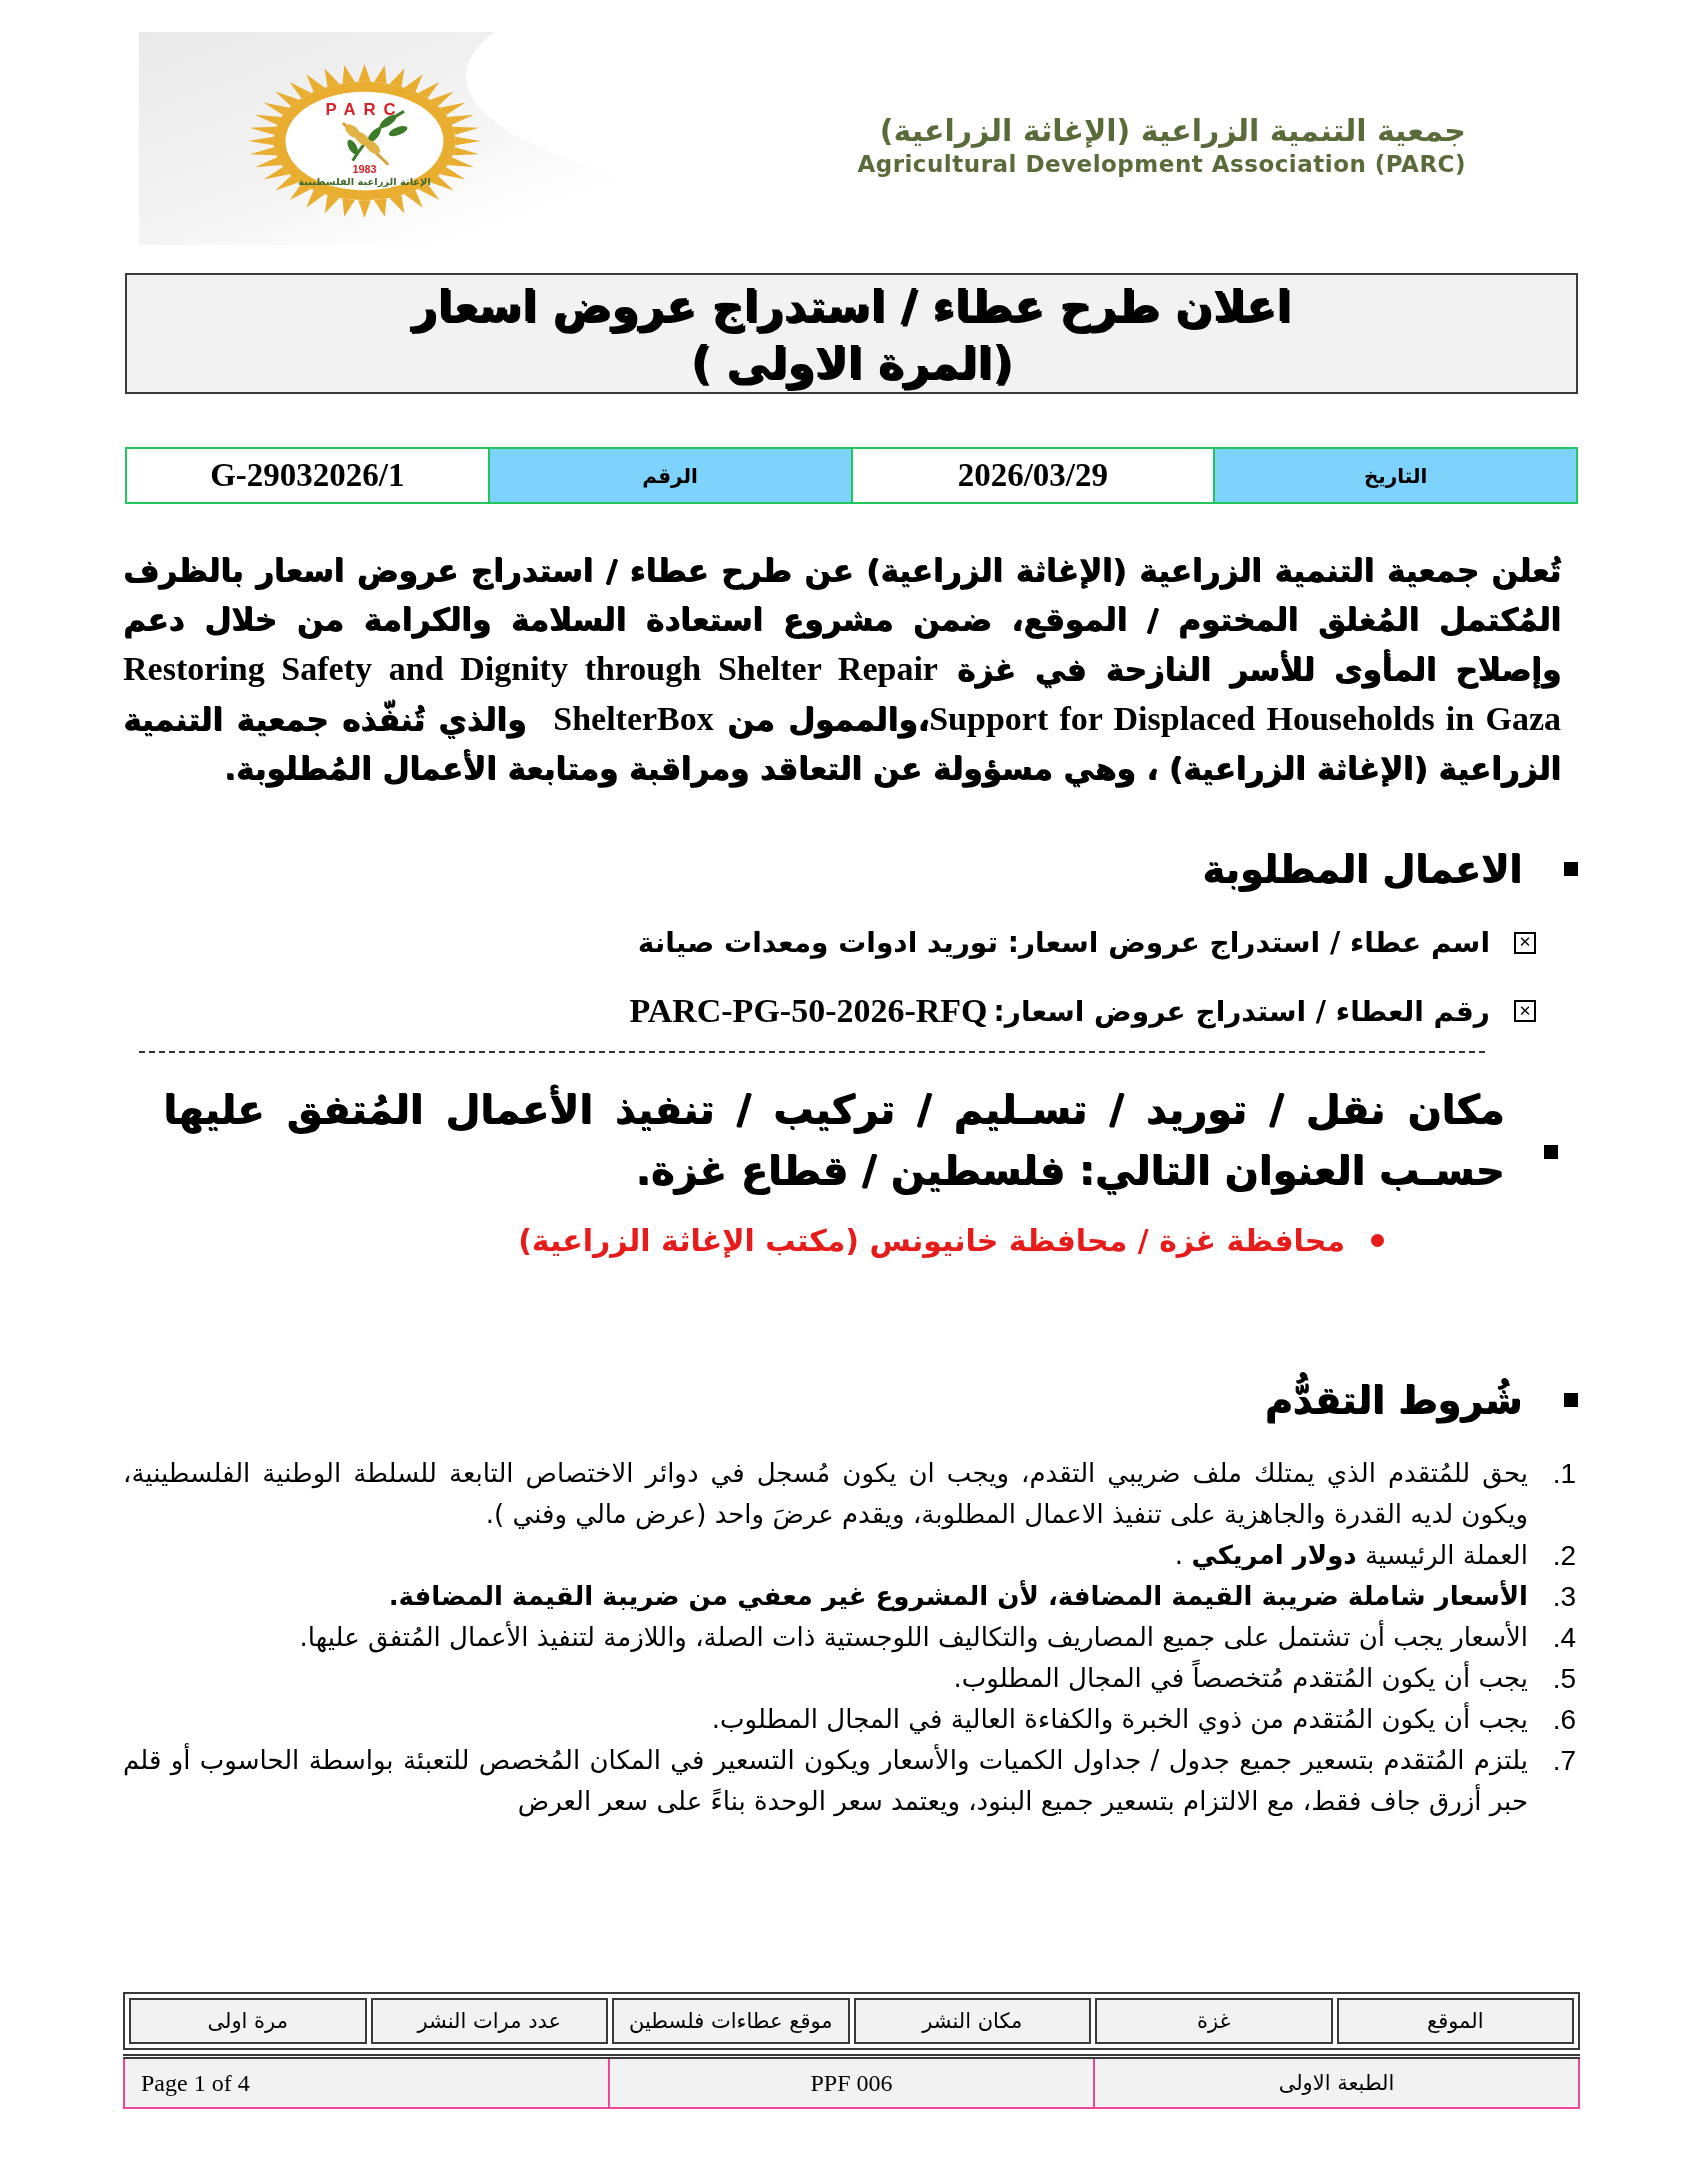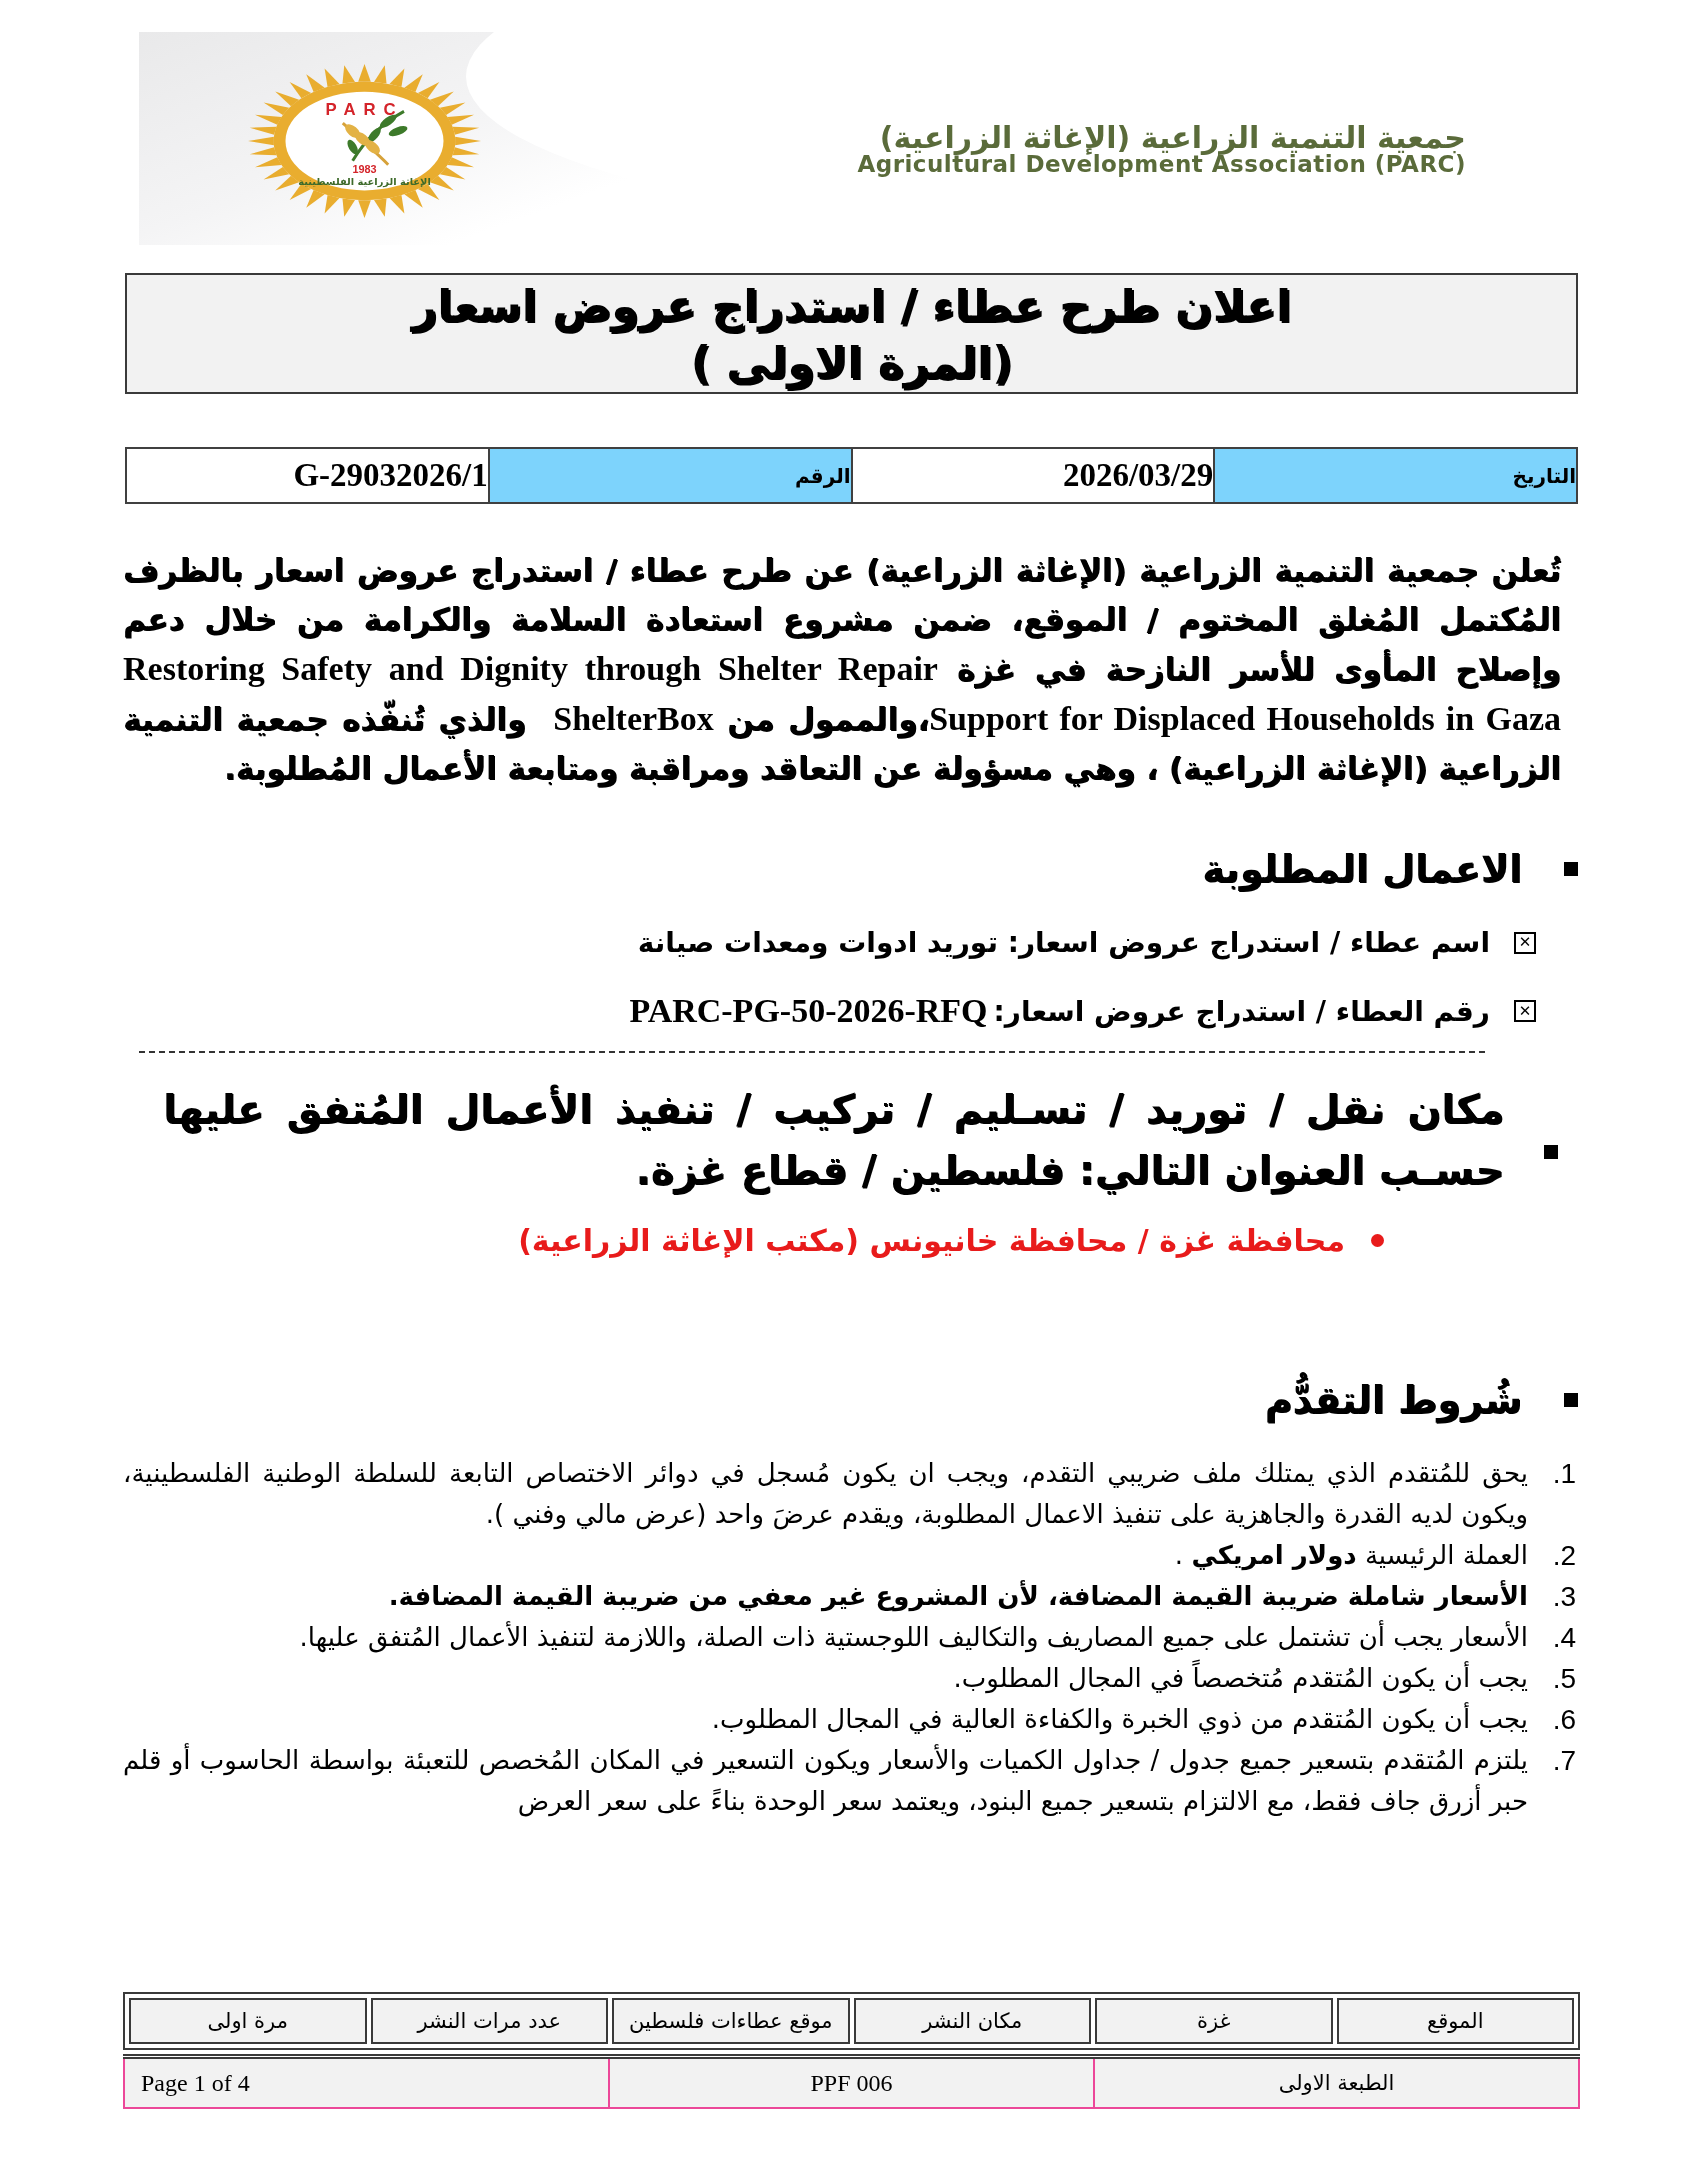--- a/index.html
+++ b/index.html
@@ -2,30 +2,30 @@
 <html><head>
 <meta charset="utf-8">
 <style>
   html, body { margin: 0; padding: 0; background: #ffffff; }
   body { width: 1683px; height: 2178px; position: relative; overflow: hidden; font-family: "Liberation Serif", serif; color: #000; }
 
   
   .banner { position: absolute; left: 139px; top: 32px; width: 1406px; height: 213px; background: linear-gradient(160deg, #e9e9ea 0%, #f4f4f5 28%, #ffffff 45%, #ffffff 100%); overflow: hidden; }
   .banner .swoosh { position: absolute; left: 327px; top: -119px; width: 1485px; height: 327px; border-radius: 50%; background: #ffffff; }
   .logo { position: absolute; left: 77px; top: 30px; width: 297px; height: 158px; }
-  .org-ar { position: absolute; right: 79px; top: 88px; font-family: "DejaVu Sans", sans-serif; font-size: 30px; font-weight: bold; color: #5a6b3a; direction: rtl; }
+  .org-ar { position: absolute; right: 79px; top: 81px; font-family: "DejaVu Sans", sans-serif; font-size: 30px; font-weight: bold; color: #5a6b3a; direction: rtl; }
   .org-en { position: absolute; right: 79px; top: 119px; font-family: "DejaVu Sans", sans-serif; font-size: 23px; font-weight: bold; color: #5a6b3a; letter-spacing: 0.5px; }
 
   
   .title-box { position: absolute; left: 125px; top: 273px; width: 1453px; height: 121px; background: #f2f2f2; border: 2px solid #3a3a3a; box-sizing: border-box; display: flex; flex-direction: column; align-items: center; justify-content: center; direction: rtl; }
   .title-line { font-family: "DejaVu Sans", sans-serif; font-weight: bold; font-size: 44px; line-height: 57px; text-shadow: 2px 2px 0 #000; }
 
   
   .meta-table { position: absolute; left: 125px; top: 447px; width: 1453px; height: 57px; border-collapse: collapse; direction: rtl; table-layout: fixed; }
-  .meta-table td { border: 2px solid #404040; text-align: right; font-size: 33px; font-weight: bold; height: 53px; padding: 0; }
+  .meta-table td { border: 2px solid #22c55e; text-align: center; font-size: 33px; font-weight: bold; height: 53px; padding: 0; }
   .meta-table td.lbl { background: #7dd3fc; font-family: "DejaVu Sans", sans-serif; font-size: 20px; }
   .meta-table td.val { background: #fff; font-family: "Liberation Serif", serif; }
 
   
   .intro { position: absolute; left: 123px; top: 546px; width: 1438px; direction: rtl; text-align: justify; font-family: "DejaVu Sans", sans-serif; font-weight: bold; font-size: 31px; line-height: 49px; text-shadow: 1px 1px 0 #000; }
   .intro .en { font-family: "Liberation Serif", serif; font-size: 34px; text-shadow: none; }
 
   
   .section-head { position: absolute; right: 105px; direction: rtl; display: flex; align-items: center; font-family: "DejaVu Sans", sans-serif; font-weight: bold; font-size: 38px; text-shadow: 1px 1px 0 #000; }
   .sq-bullet { display: inline-block; width: 14px; height: 14px; background: #000; margin-left: 42px; }

